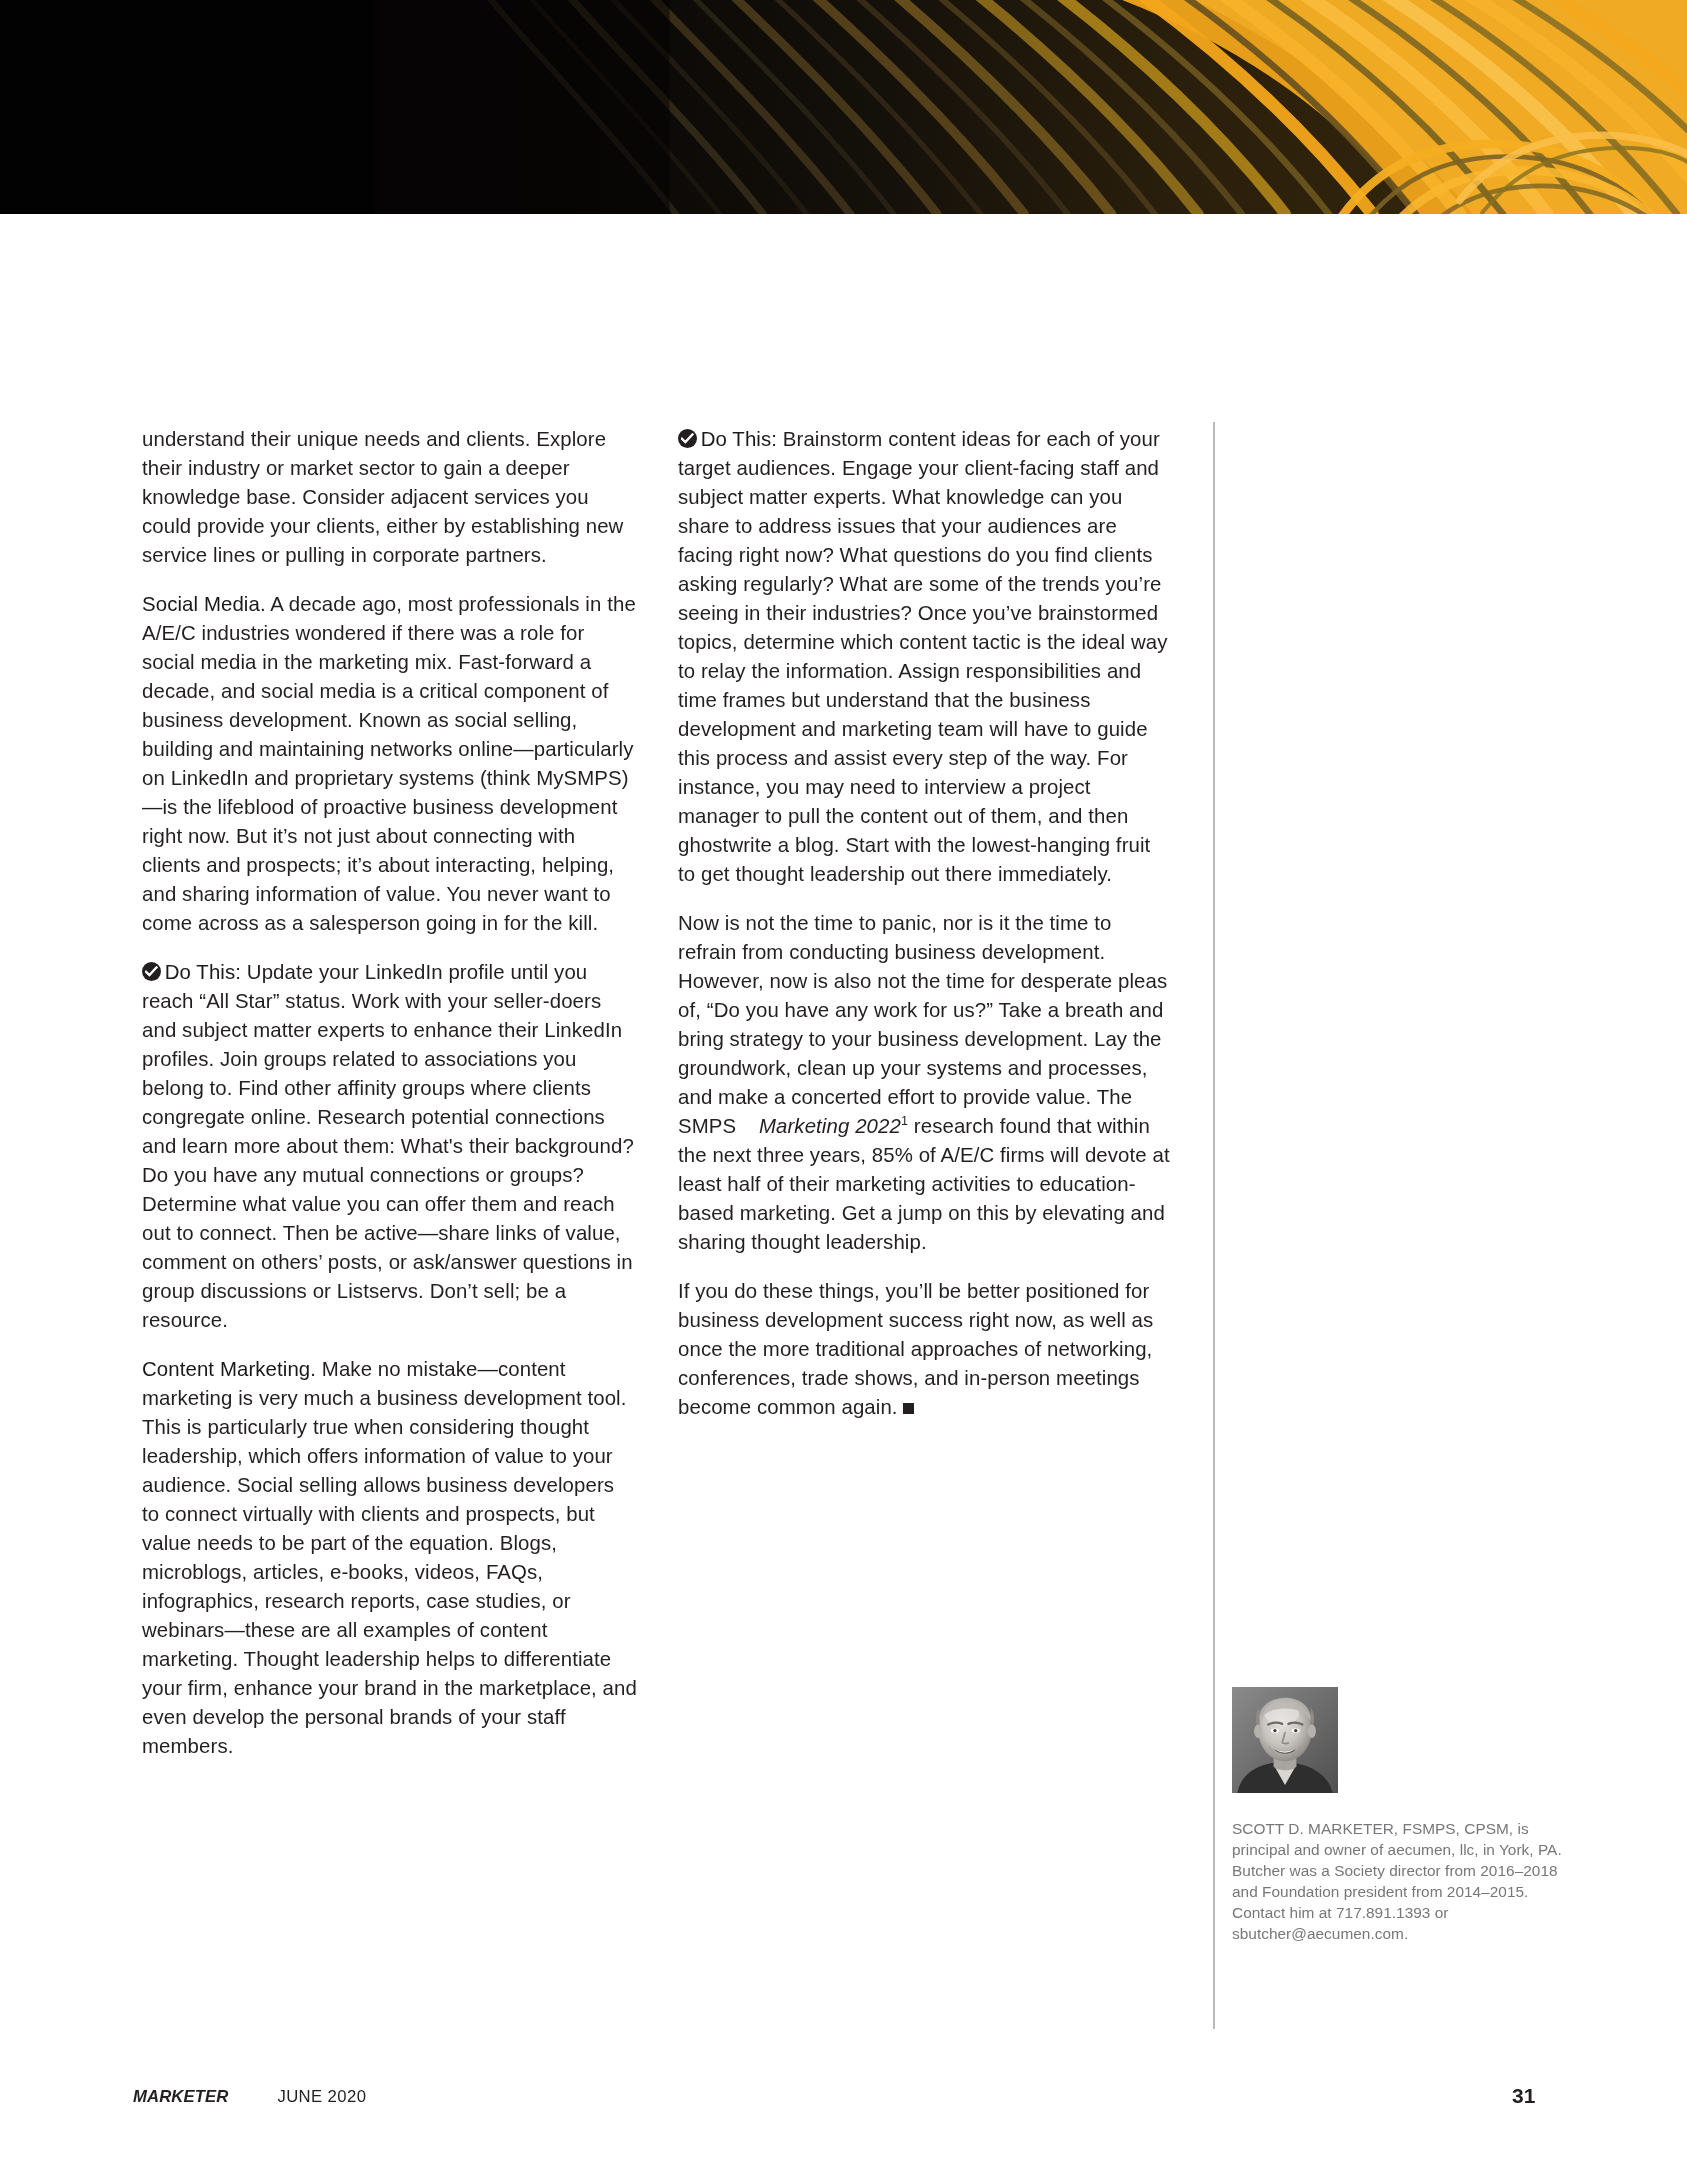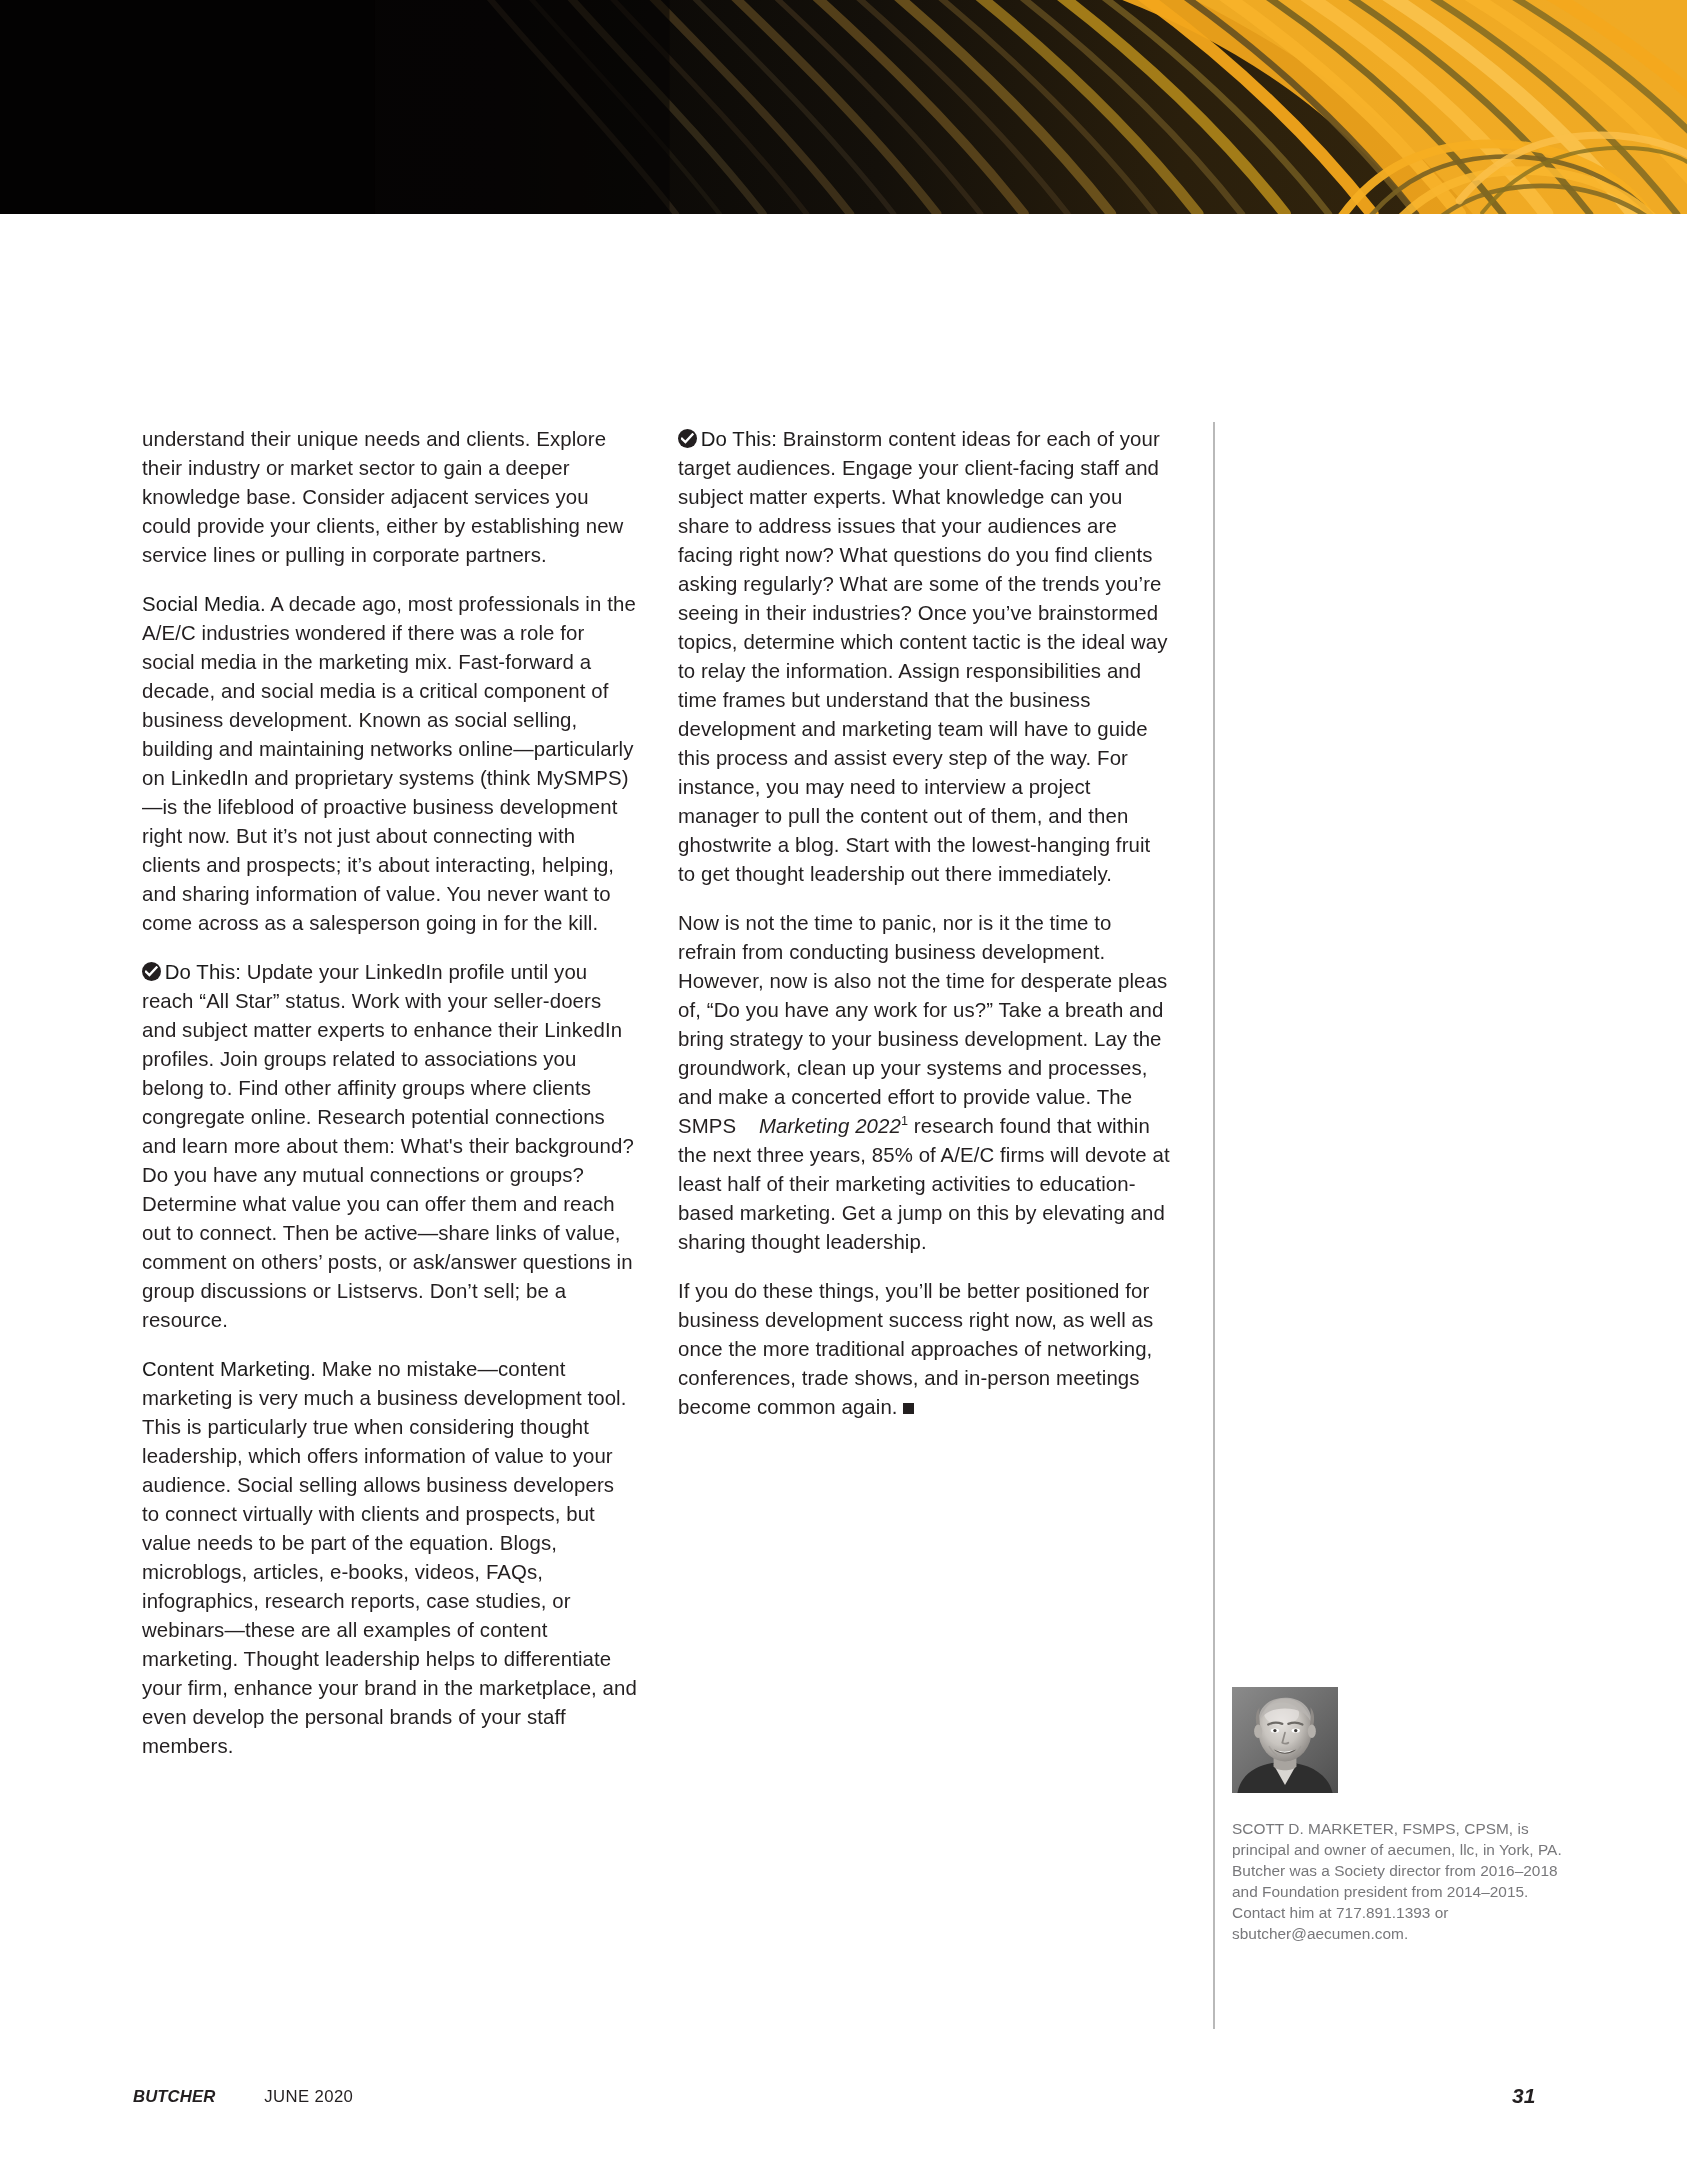--- a/index.html
+++ b/index.html
@@ -160,21 +160,20 @@
   }
   .footer-left .is { font-weight: 400; margin-left: 44px; }
 
   .footer-page {
     position: absolute;
     left: 1512px;
     top: 2084px;
     font-size: 21px;
     font-weight: bold;
     color: #231f20;
-    font-style: italic;
   }
 </style>
 </head>
 <body>
 
 <div class="hero">
   <svg viewBox="0 0 2520 320" preserveAspectRatio="none">
     <defs>
       <linearGradient id="bg" x1="0" y1="0" x2="1" y2="0">
         <stop offset="0" stop-color="#050404"></stop>
@@ -337,16 +336,16 @@
 
         <path d="M55,88 q6,10 12,14" stroke="#9b9793" stroke-width="2" fill="none" opacity="0.6"></path>
         <path d="M103,88 q-6,10 -12,14" stroke="#9b9793" stroke-width="2" fill="none" opacity="0.6"></path>
       </svg>
     </div>
     <p class="author-bio"><span class="name">SCOTT D. MARKETER, FSMPS, CPSM,</span><span> is principal and owner of aecumen, llc, in York, PA. Butcher was a Society director from 2016–2018 and Foundation president from 2014–2015. Contact him at 717.891.1393 or sbutcher@aecumen.com.</span></p>
   </div>
 
 </div>
 
-<div class="footer-left"><span class="mk">BUTCHER</span><span class="is"> JUNE 2020</span></div>
+<div class="footer-left"><span class="mk">MARKETER</span><span class="is"> JUNE 2020</span></div>
 
 <div class="footer-page">31</div>
 
 
 </body></html>

